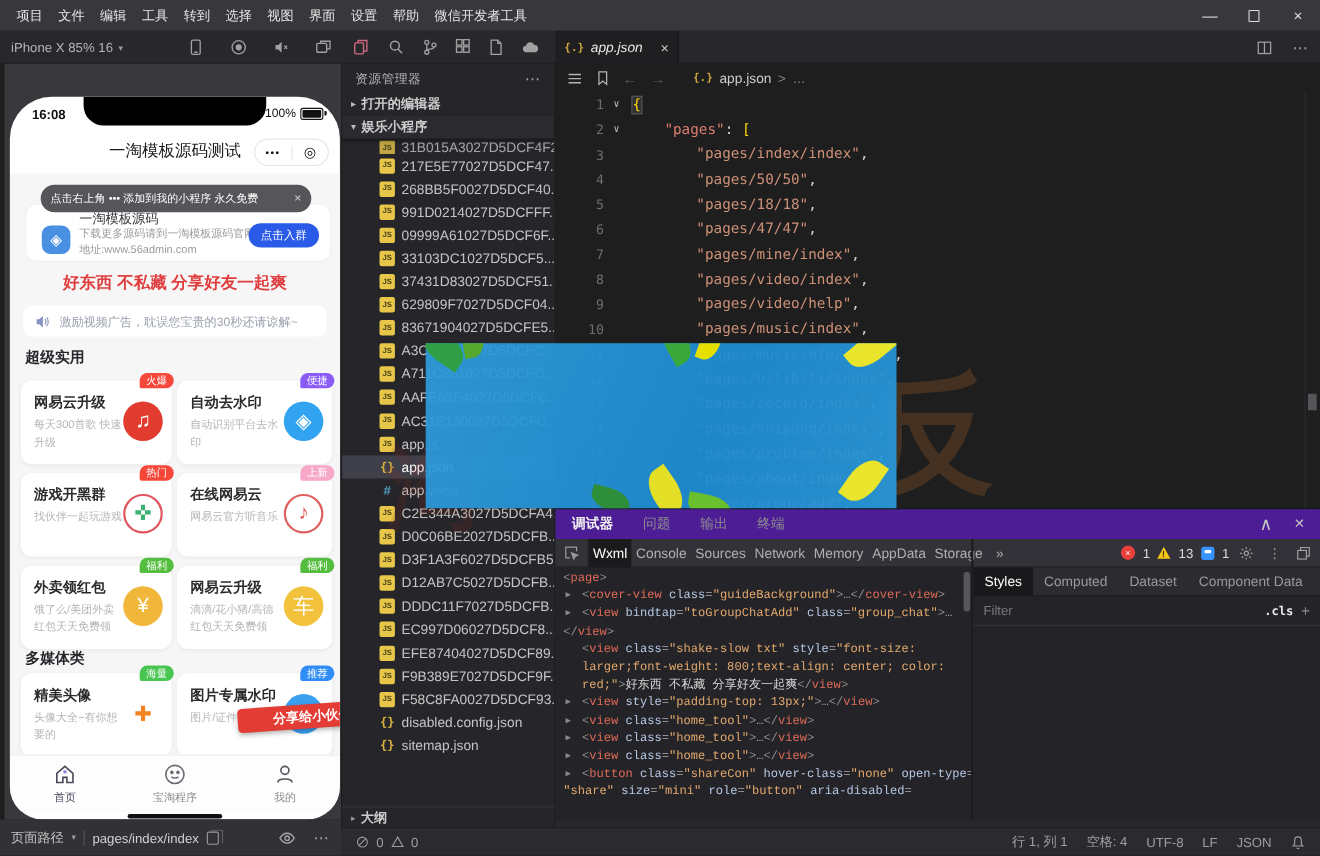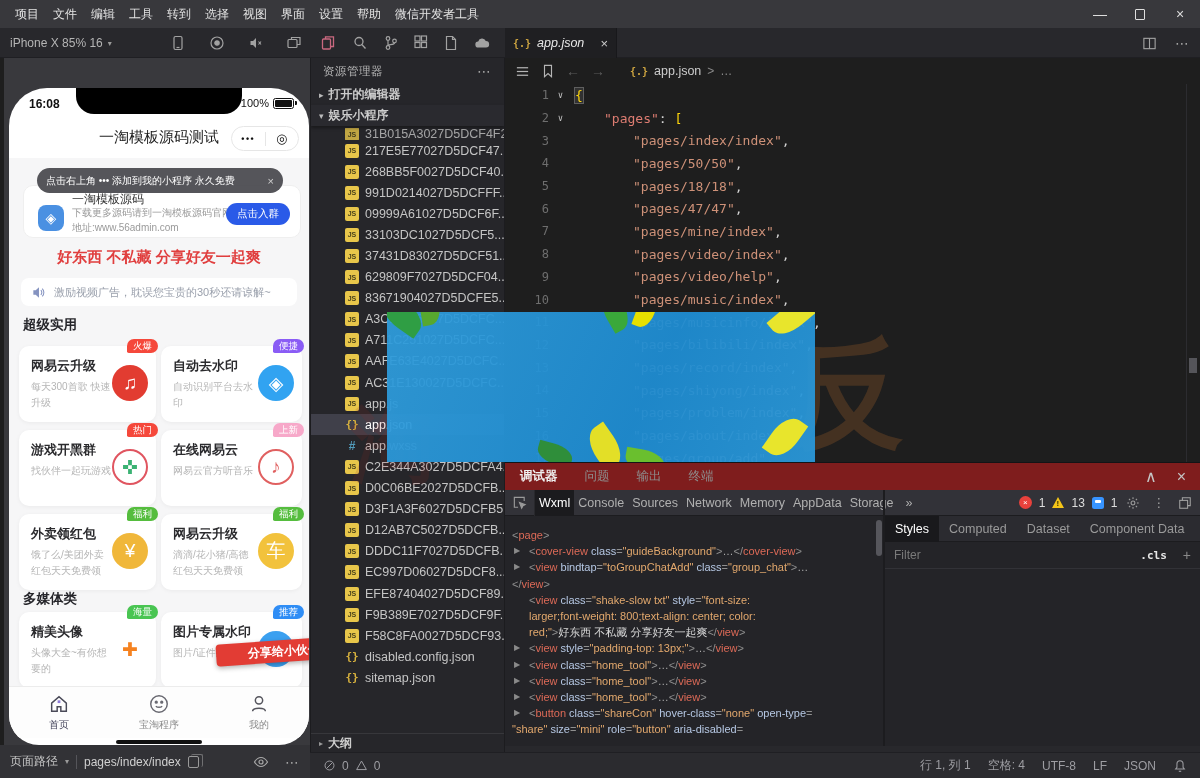--- a/index.html
+++ b/index.html
@@ -108,47 +108,47 @@
 
 
 .wm{position:absolute;z-index:25;pointer-events:none;font-weight:bold}
 .wm-left{left:350px;top:388px;font-size:84px;color:rgba(150,40,35,.15)}
 .wm-right{left:786px;top:316px;font-size:118px;color:rgba(205,120,45,.22)}
 .overlay{position:absolute;left:387px;top:312px;width:428px;height:150px;z-index:30;background:linear-gradient(115deg,rgba(47,156,219,.94) 0%,rgba(30,141,211,.94) 60%,rgba(42,152,217,.94) 100%);overflow:hidden}
 .leaf{position:absolute;border-radius:0 60% 0 60%}
 
 
 .dbg{position:absolute;left:505px;top:462px;width:695px;height:290px;background:#28282c;border-top:1px solid #141416}
-.dbg-head{height:27px;display:flex;align-items:center;gap:27px;padding-left:15px;background:#7f1d1d}
+.dbg-head{height:27px;display:flex;align-items:center;gap:27px;padding-left:15px;background:#4c1d95}
 .dbg-tab{font-size:12.5px;color:#8e8e8e}
 .dbg-tab.act{color:#f0f0f0;font-weight:bold}
 .dbg-head-right{margin-left:auto;display:flex;align-items:center;gap:20px;padding-right:14px;color:#c5c5c5}
 .devbar{height:26px;background:#323238;border-bottom:1px solid #1c1c1f;display:flex;align-items:center;font-size:12.5px;color:#b0b0b0}
 .inspect{width:30px;height:26px;display:flex;align-items:center;justify-content:center;color:#9a9a9a;border-right:1px solid #28282c}
 .dtab{padding:0 4px;height:26px;line-height:26px;white-space:nowrap}
 .dtab.act{background:#1b1b1e;color:#fff}
 .dt-over{padding:0 8px;color:#b0b0b0}
 .badges{margin-left:auto;display:flex;align-items:center;gap:7px;margin-right:8px;color:#ddd;font-size:12px}
 .b-err{width:13px;height:13px;border-radius:50%;background:#e8413c;color:#fff;font-size:8px;display:flex;align-items:center;justify-content:center}
 .b-warn{width:0;height:0;border-left:6.5px solid transparent;border-right:6.5px solid transparent;border-bottom:11px solid #f5c518;position:relative}
 .b-info{width:12px;height:12px;border-radius:2.5px;background:#3794ff;position:relative}
 .b-info::after{content:"";position:absolute;left:3px;top:3px;width:6px;height:3px;background:#fff;border-radius:1px}
 .dev-icons{display:flex;align-items:center;gap:13px;margin-right:8px;color:#a2a2a2}
-.wxml{position:absolute;left:0;top:53px;width:378px;height:230px;background:#242428;font-family:Liberation Sans, sans-serif;font-size:11px;line-height:16.2px;padding-top:11px;overflow:hidden}
+.wxml{position:absolute;left:0;top:53px;width:378px;height:230px;background:#242428;font-family:Liberation Mono, monospace;font-size:11px;line-height:16.2px;padding-top:2px;overflow:hidden}
 .wrow{position:relative;padding-left:24px;white-space:pre}
 .wrow.p0{padding-left:7px}
 .warr{position:absolute;left:9px;top:0;color:#8a8a8a;font-size:8px}
 .c-p{color:#8f8f8f}.c-t{color:#dd6a57}.c-a{color:#b6c8e4}.c-v{color:#e2a86d}.c-x{color:#d8d8d8}.c-e{color:#aaaaaa}
 .vsb{position:absolute;left:371px;top:57px;width:6px;height:36px;background:#56565c;border-radius:3px;z-index:2}
 .vdiv{position:absolute;left:378px;top:27px;width:2px;height:256px;background:#1c1c1f}
 .styles{position:absolute;left:380px;top:53px;width:315px;height:230px;background:#242428}
 .stabs{height:26px;display:flex;align-items:center;background:#2b2b30;border-bottom:1px solid #1c1c1f;font-size:12.5px;color:#9a9a9a}
 .stab{padding:0 10px;height:26px;line-height:26px;white-space:nowrap}
 .stab.act{background:#19191c;color:#fff}
-.filter-row{height:27px;display:flex;align-items:center;background:#242428;border-bottom:1px solid #323237;padding:0 9px;gap:16px}
+.filter-row{height:27px;display:flex;align-items:center;background:#242428;border-bottom:1px solid #323237;padding:0 9px;gap:7px}
 .filter-input{flex:1;color:#7a7a7a;font-size:12px}
 .cls{color:#e6e6e6;font-family:"DejaVu Sans Mono",monospace;font-size:11px;font-weight:bold}
 .plus{color:#8a8a8a;font-size:14px}
 
 
 .status{position:absolute;left:310px;top:752px;width:890px;height:26px;background:#2b2b2f;border-top:1px solid #1f1f23;display:flex;align-items:center;color:#9d9da2;font-size:12px;padding:0 13px;gap:6px}
 .st-right{margin-left:auto;display:flex;align-items:center;gap:17px}
 .st-ic{font-size:12px}
 </style>
 </head>

